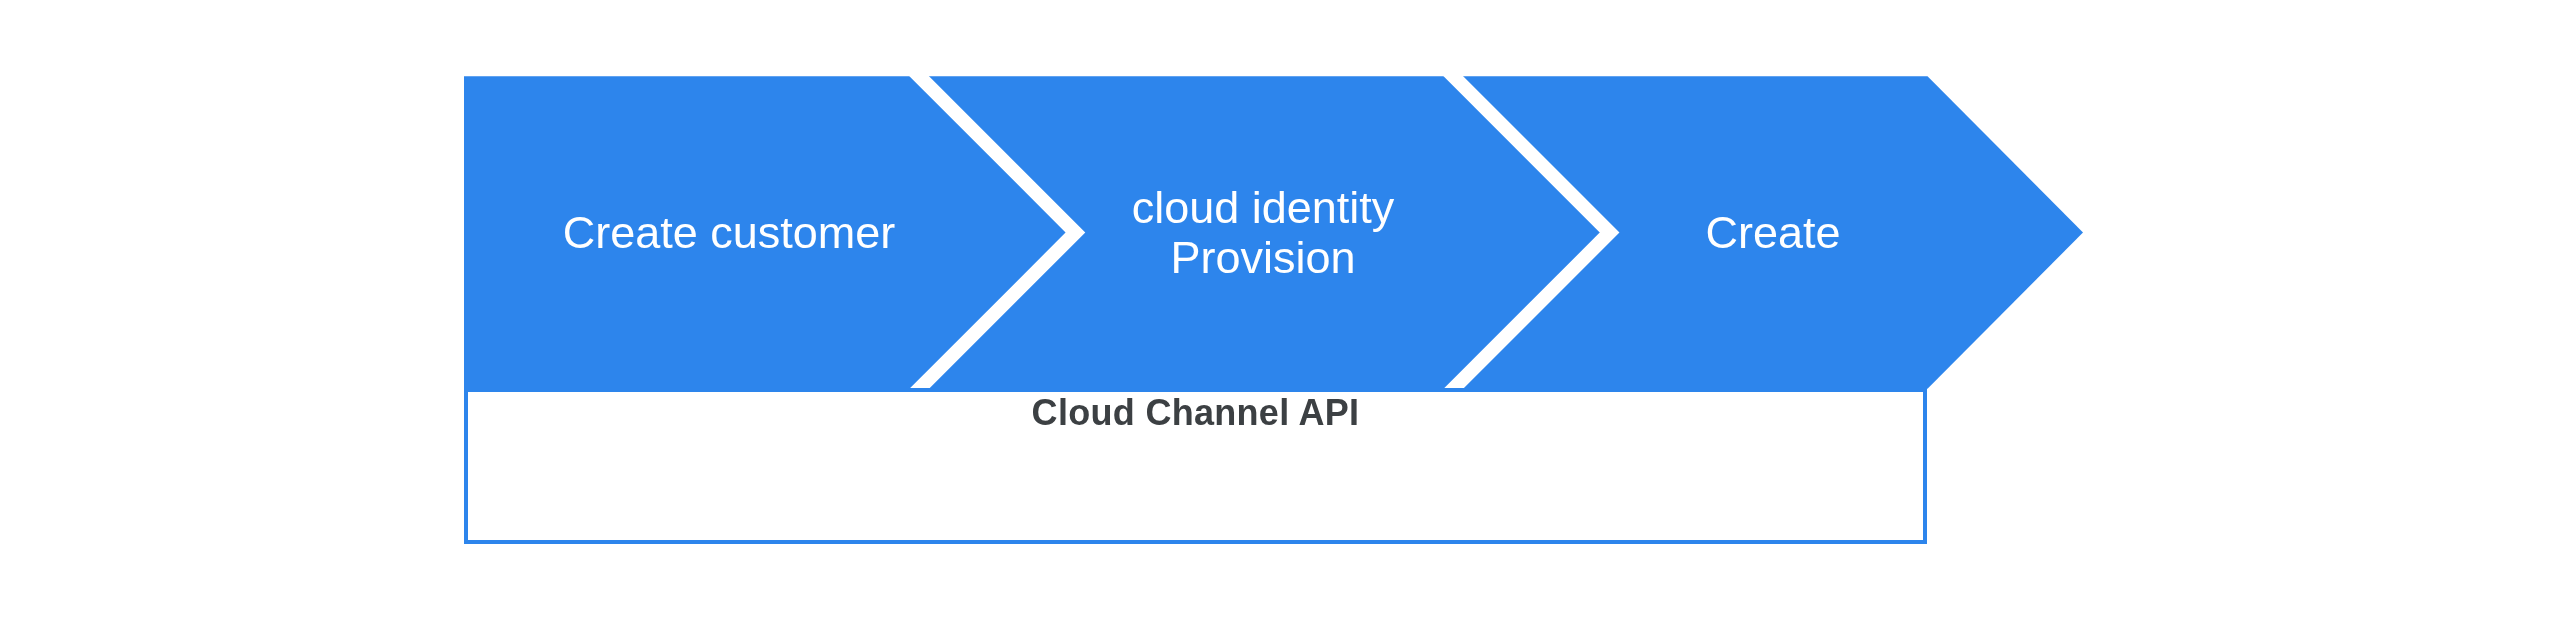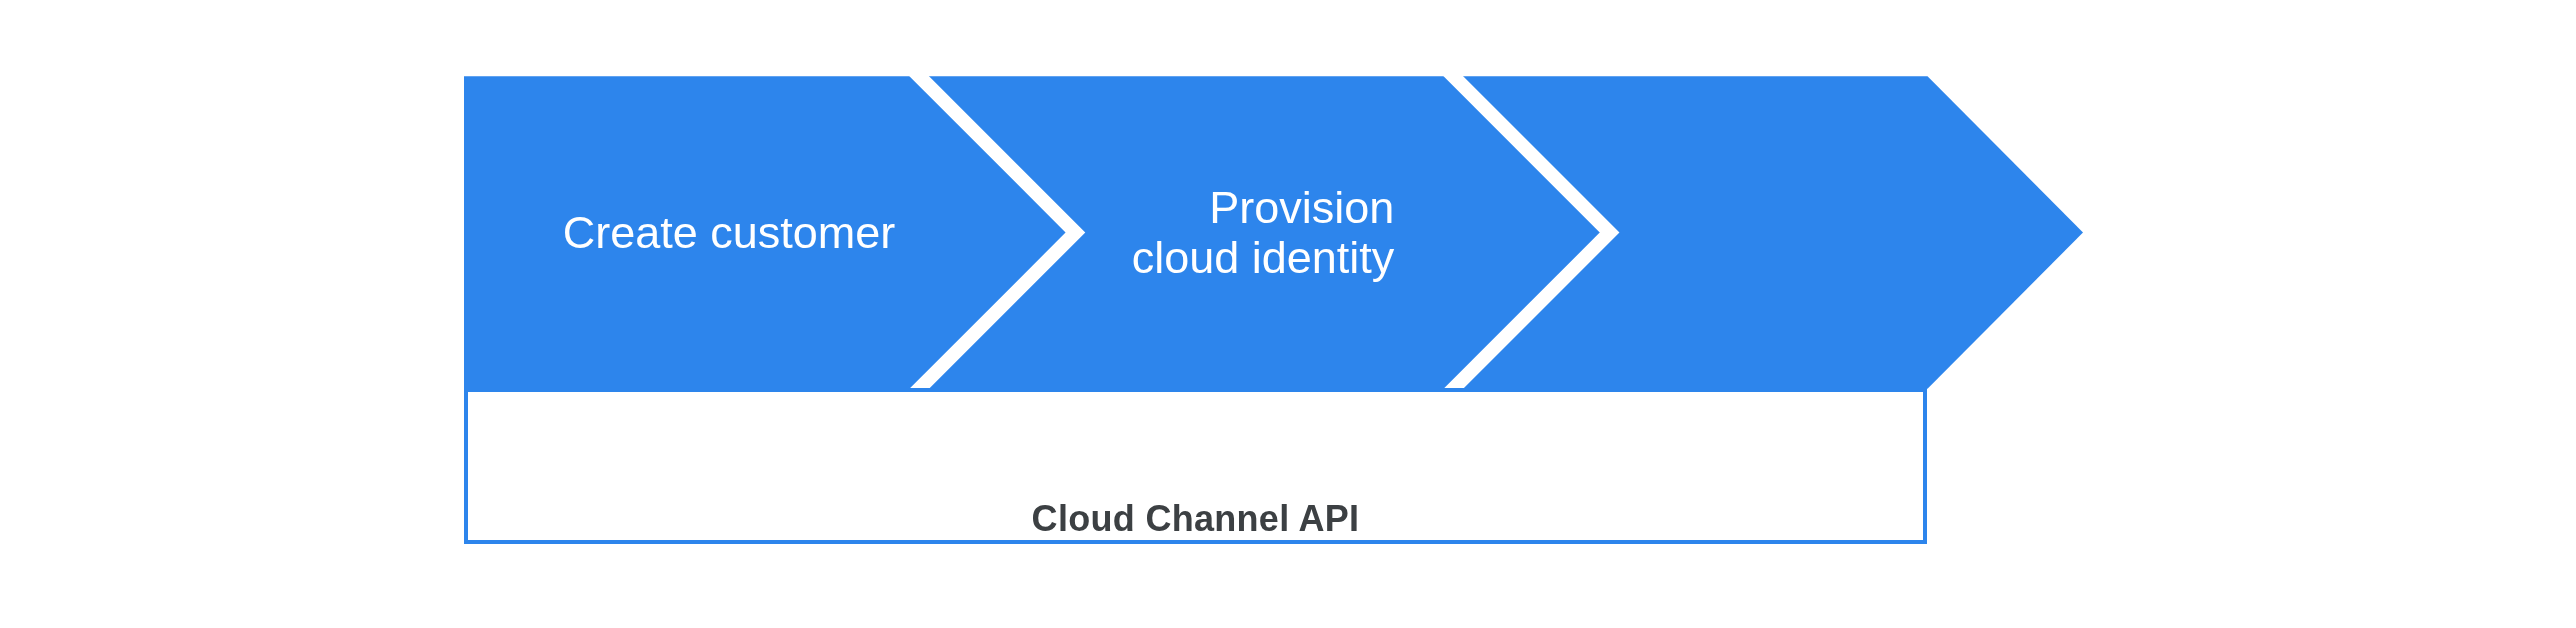--- a/index.html
+++ b/index.html
@@ -22,39 +22,39 @@
     width: 1619px;
     height: 313px;
     display: block;
   }
   .step-label {
     position: absolute;
     transform: translate(-50%, -50%);
     color: #ffffff;
     font-size: 45px;
     line-height: 50px;
-    text-align: right;
+    text-align: center;
     white-space: nowrap;
     font-weight: 400;
   }
   .step-label span { display: block; }
   #step-label-1 { left: 729px;  top: 233px; }
   #step-label-2 { left: 1263px; top: 233px; }
   #step-label-3 { left: 1773px; top: 233px; }
   .api-box {
     position: absolute;
     left: 464px;
     top: 388px;
     width: 1463px;
     height: 156px;
     box-sizing: border-box;
     background: #ffffff;
     border: 4.3px solid #2d85ec;
     display: flex;
-    align-items: flex-end;
+    align-items: flex-start;
     justify-content: center;
   }
   .api-box span {
     font-size: 36px;
     font-weight: 700;
     color: #3c4043;
     letter-spacing: 0.3px;
     white-space: nowrap;
   }
 </style>
@@ -67,25 +67,26 @@
     <polygon fill="#2d85ec" points="0,0 1685,0 1864,180 1685,360 0,360"></polygon>
     <polyline fill="none" stroke="#ffffff" stroke-width="16" stroke-linejoin="miter" stroke-linecap="butt" points="509,-15 704,180 509,375"></polyline>
     <polyline fill="none" stroke="#ffffff" stroke-width="16" stroke-linejoin="miter" stroke-linecap="butt" points="1124,-15 1319,180 1124,375"></polyline>
   </svg>
 
   <div class="step-label" id="step-label-1">
     <span>Create customer</span>
   </div>
 
   <div class="step-label" id="step-label-2">
+    <span>cloud identity</span>
     <span>Provision</span>
-    <span>cloud identity</span>
   </div>
 
   <div class="step-label" id="step-label-3">
+    <span>Create</span>
   </div>
 
   <div class="api-box">
     <span>Cloud Channel API</span>
   </div>
 
 </div>
 
 
 </body></html>

